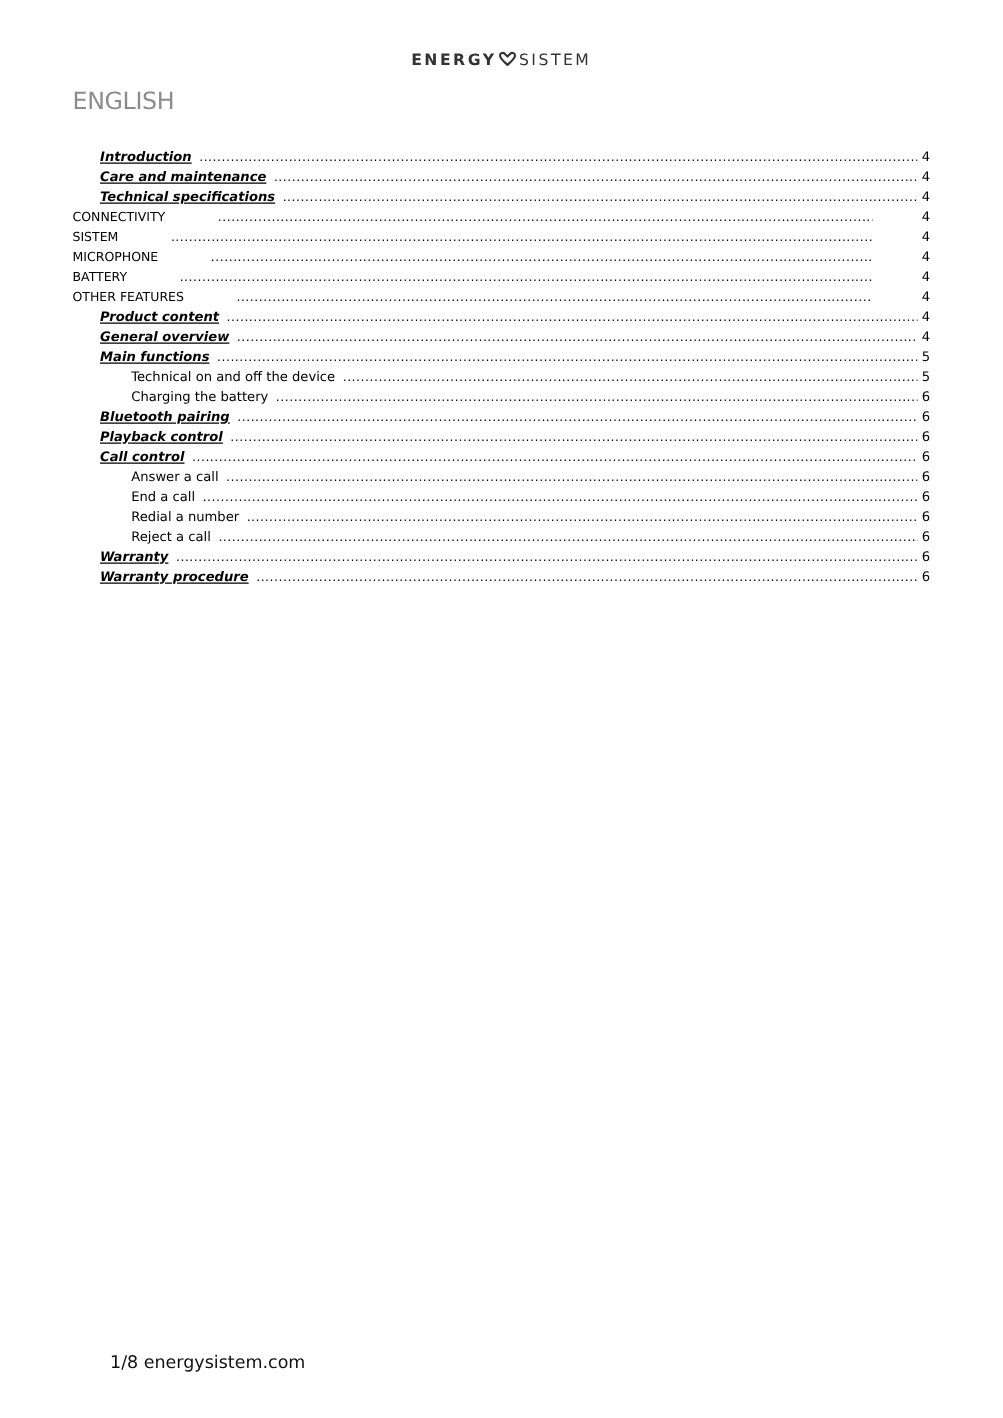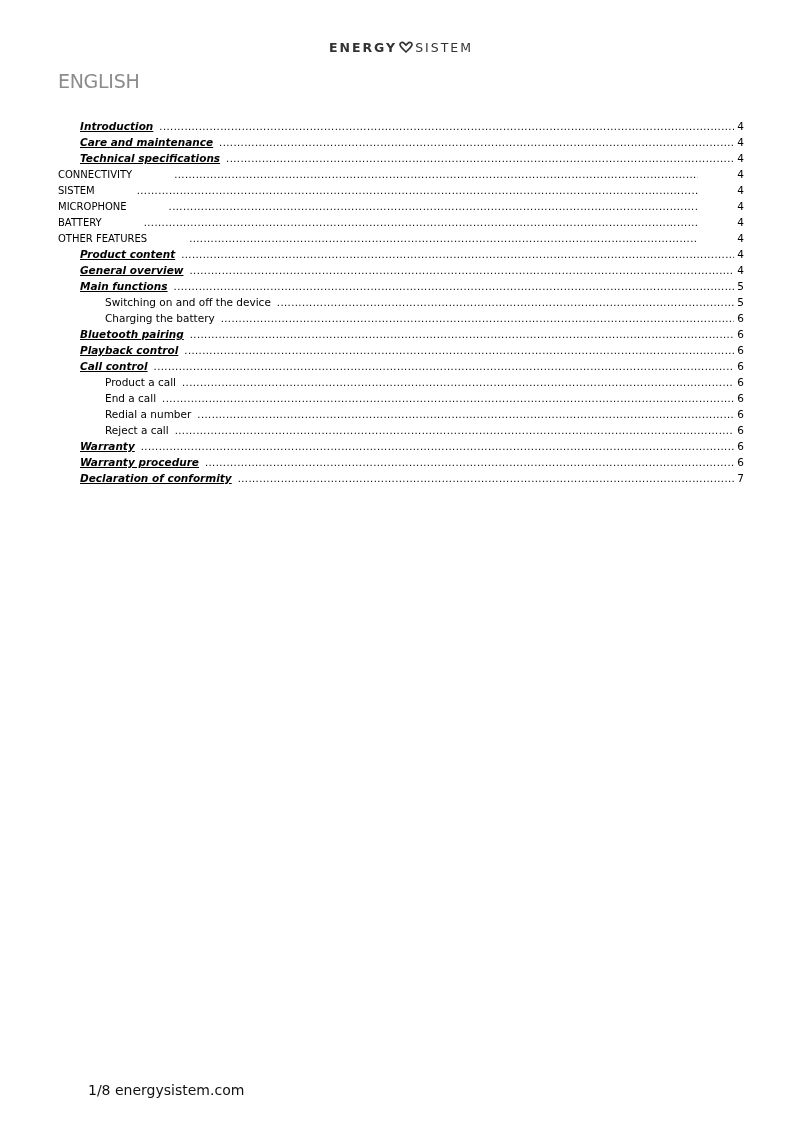--- a/index.html
+++ b/index.html
@@ -105,21 +105,21 @@
       <span class="t">General overview</span>
       <span class="dots"></span>
       <span class="p">4</span>
     </div>
   <div class="row lvl2">
       <span class="t">Main functions</span>
       <span class="dots"></span>
       <span class="p">5</span>
     </div>
   <div class="row lvl3">
-      <span class="t">Switching on and off the device</span>
+      <span class="t">Technical on and off the device</span>
       <span class="dots"></span>
       <span class="p">5</span>
     </div>
   <div class="row lvl3">
       <span class="t">Charging the battery</span>
       <span class="dots"></span>
       <span class="p">6</span>
     </div>
   <div class="row lvl2">
       <span class="t">Bluetooth pairing</span>
@@ -130,21 +130,21 @@
       <span class="t">Playback control</span>
       <span class="dots"></span>
       <span class="p">6</span>
     </div>
   <div class="row lvl2">
       <span class="t">Call control</span>
       <span class="dots"></span>
       <span class="p">6</span>
     </div>
   <div class="row lvl3">
-      <span class="t">Product a call</span>
+      <span class="t">Answer a call</span>
       <span class="dots"></span>
       <span class="p">6</span>
     </div>
   <div class="row lvl3">
       <span class="t">End a call</span>
       <span class="dots"></span>
       <span class="p">6</span>
     </div>
   <div class="row lvl3">
       <span class="t">Redial a number</span>
@@ -159,23 +159,18 @@
   <div class="row lvl2">
       <span class="t">Warranty</span>
       <span class="dots"></span>
       <span class="p">6</span>
     </div>
   <div class="row lvl2">
       <span class="t">Warranty procedure</span>
       <span class="dots"></span>
       <span class="p">6</span>
     </div>
-  <div class="row lvl2">
-      <span class="t">Declaration of conformity</span>
-      <span class="dots"></span>
-      <span class="p">7</span>
-    </div>
 </div>
 
 <div class="footer">
   <span>1/8</span>
   <span>energysistem.com</span>
 </div>
 
 </body></html>

